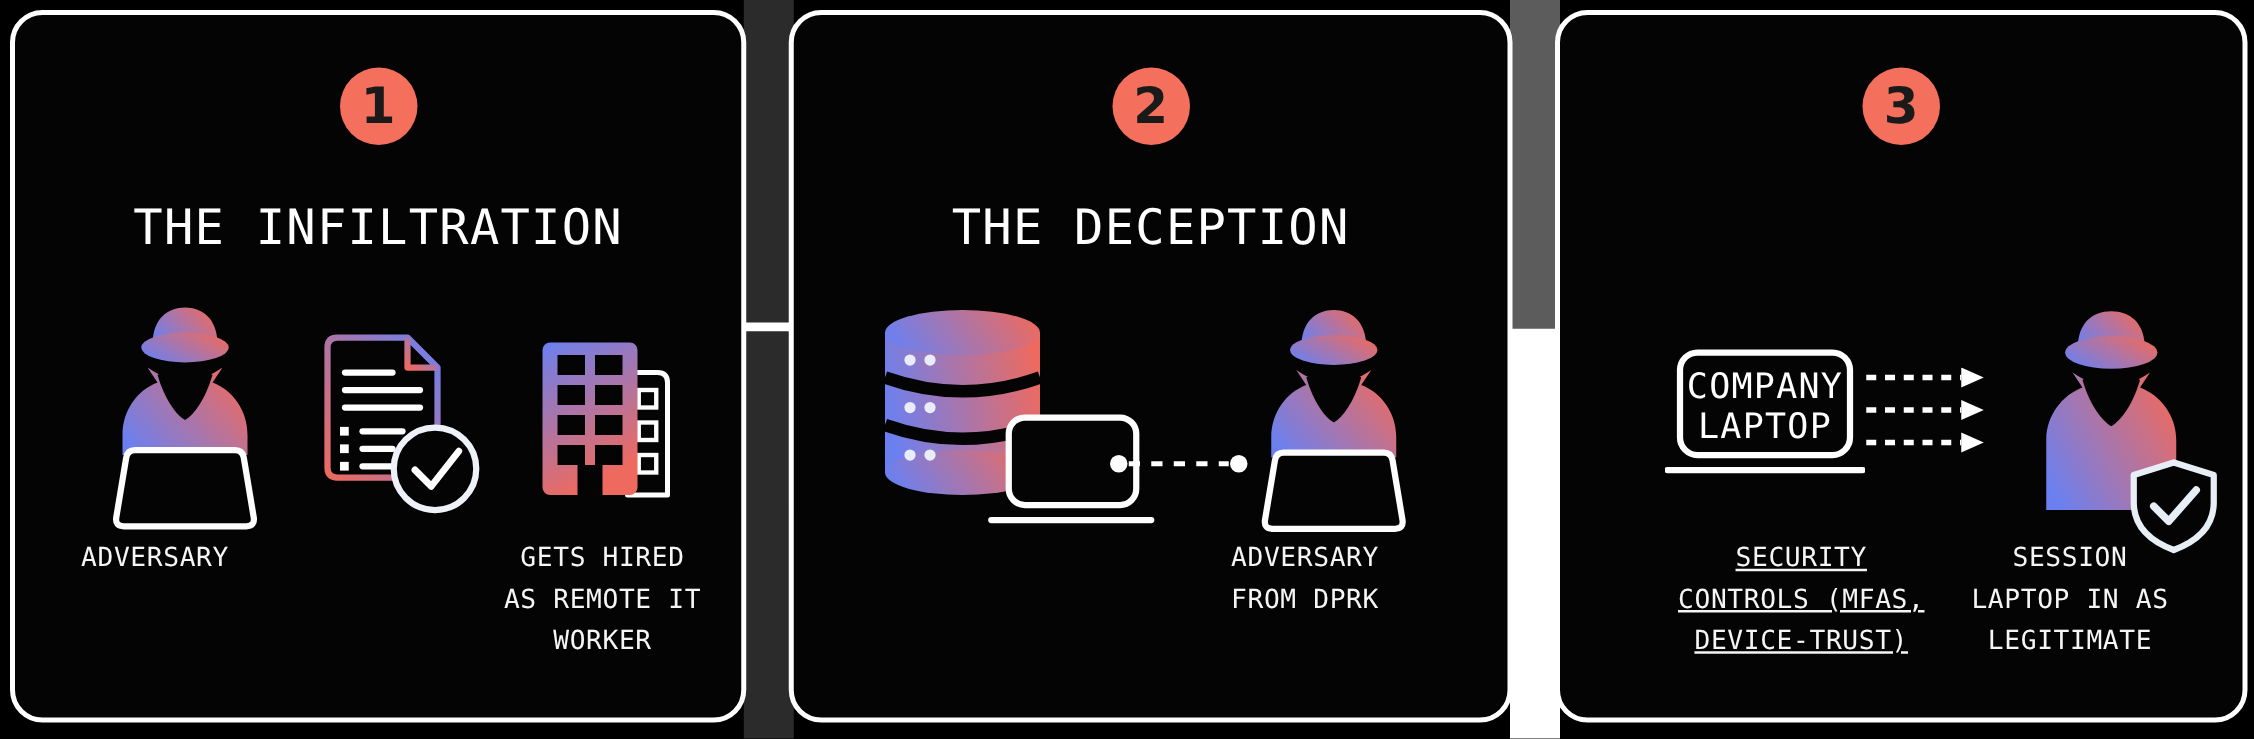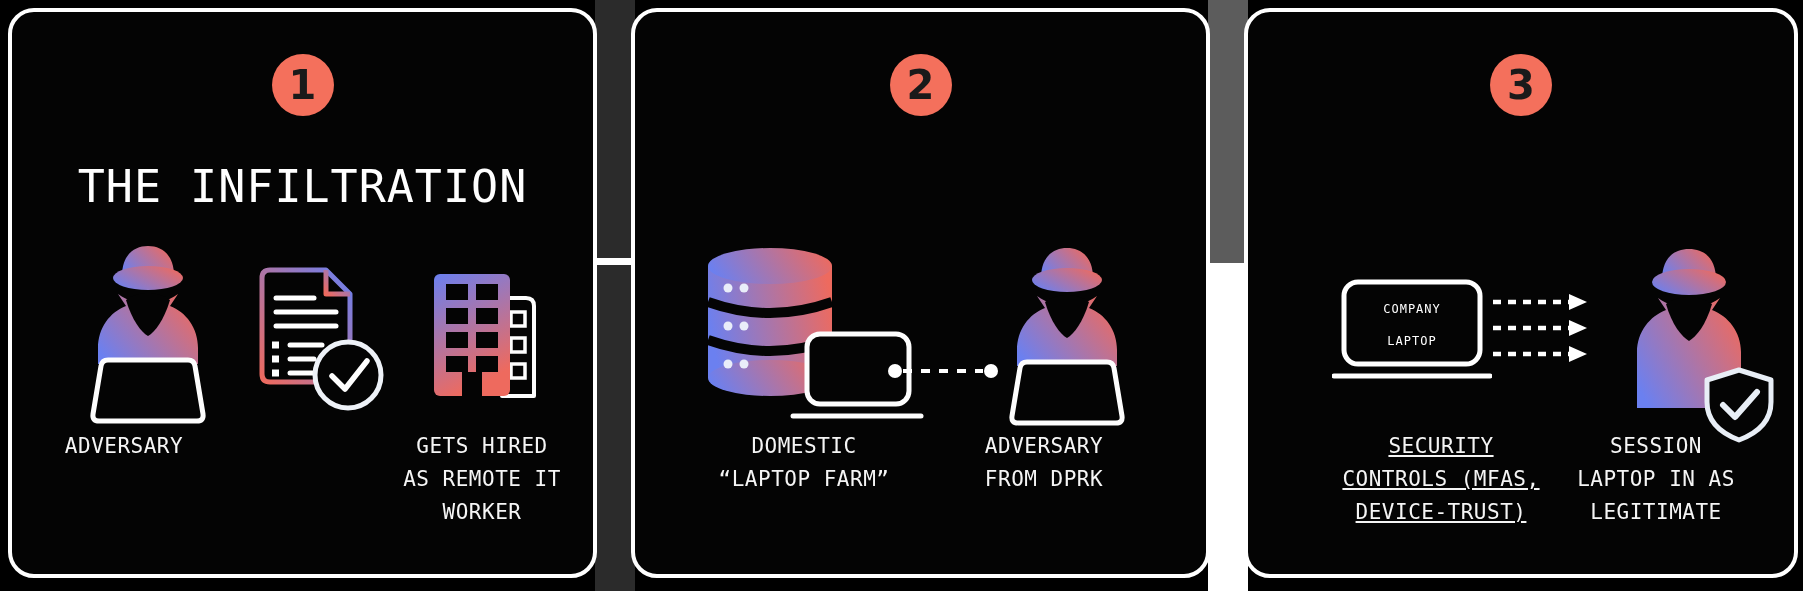--- a/index.html
+++ b/index.html
@@ -18,25 +18,25 @@
   .strip2-bottom{position:absolute;left:0;right:0;top:263px;bottom:0;background:var(--strip-white);}
   .card{position:absolute;top:8px;height:570px;background:var(--card-bg);
         border:4px solid var(--card-border);border-radius:26px;box-sizing:border-box;z-index:1;}
   .card1{left:8px;width:589px;}
   .card2{left:631px;width:579px;}
   .card3{left:1244px;width:554px;}
   .badge{position:absolute;top:42px;left:50%;transform:translateX(-50%);width:62px;height:62px;
          border-radius:50%;background:var(--accent);display:flex;align-items:center;justify-content:center;}
   .badge span{font-family:"DejaVu Sans",sans-serif;font-weight:bold;font-size:40px;color:var(--badge-num);line-height:1;}
   .title{position:absolute;top:148px;left:0;width:100%;margin:0;text-align:center;
-         font-size:45px;font-weight:normal;letter-spacing:1px;color:#ffffff;white-space:nowrap;}
+         font-size:39px;font-weight:normal;letter-spacing:1px;color:#ffffff;white-space:nowrap;}
   .label{position:absolute;top:418px;text-align:center;font-size:21px;line-height:33px;
          letter-spacing:.5px;white-space:pre-line;color:var(--text);}
   .icon{position:absolute;}
-  .laptop-text{position:absolute;text-align:center;font-size:12px;line-height:32px;
+  .laptop-text{position:absolute;text-align:center;font-size:28px;line-height:32px;
          letter-spacing:1px;white-space:pre-line;color:#ffffff;}
   svg{display:block;}
   .gs-a{stop-color:var(--grad-blue);} .gs-b{stop-color:var(--grad-red);}
 </style>
 </head>
 <body>
 
 <div class="canvas">
 
   <div class="strip strip1">
@@ -122,20 +122,21 @@
     <div class="label" style="left:2px;width:220px;">ADVERSARY</div>
     <div class="label" style="left:360px;width:220px;">GETS HIRED
 AS REMOTE IT
 WORKER</div>
   </section>
 
   <section class="card card2">
     <div class="badge">
       <span>2</span>
     </div>
+    <h2 class="title">THE DECEPTION</h2>
 
     <svg class="icon" style="left:60px;top:228px;" width="230" height="190" viewBox="0 0 230 190">
       <defs>
           <linearGradient id="g2a" x1="0%" y1="50%" x2="100%" y2="30%">
         <stop offset="0%" class="gs-a"></stop>
             <stop offset="100%" class="gs-b"></stop>
           </linearGradient>
         </defs>
       <rect x="13" y="26" width="124" height="112" fill="url(#g2a)"></rect>
       <ellipse cx="75" cy="138" rx="62" ry="18" fill="url(#g2a)"></ellipse>
@@ -167,22 +168,20 @@
             <stop offset="100%" class="gs-b"></stop>
           </linearGradient>
         </defs>
       <path d="M54,38 C54,17 66,8 80,8 C94,8 106,17 106,38 Z" fill="url(#g2b)"></path>
       <ellipse cx="80" cy="40" rx="35" ry="12" fill="url(#g2b)"></ellipse>
       <path d="M30,126 L30,110 C30,90 42,74 58,68 L50,56 C60,63 70,66 80,66 C90,66 100,63 110,56 L102,68 C118,74 130,90 130,110 L130,126 Z" fill="url(#g2b)"></path>
       <path d="M58,62 C64,82 73,94 80,98 C87,94 96,82 102,62 C95,57 88,55 80,55 C72,55 65,57 58,62 Z" fill="#040404"></path>
       <path d="M40,122 Q34,122 33,128 L25,176 Q24,183 31,183 L129,183 Q136,183 135,176 L127,128 Q126,122 120,122 Z" fill="#040404" stroke="#fdfdfd" stroke-width="5" stroke-linejoin="round"></path>
     </svg>
 
-    <div class="label" style="left:39px;width:260px;">DOMESTIC
-“LAPTOP FARM”</div>
     <div class="label" style="left:279px;width:260px;">ADVERSARY
 FROM DPRK</div>
   </section>
 
   <section class="card card3">
     <div class="badge">
       <span>3</span>
     </div>
 
     <svg class="icon" style="left:84px;top:266px;" width="160" height="105" viewBox="0 0 160 105">

